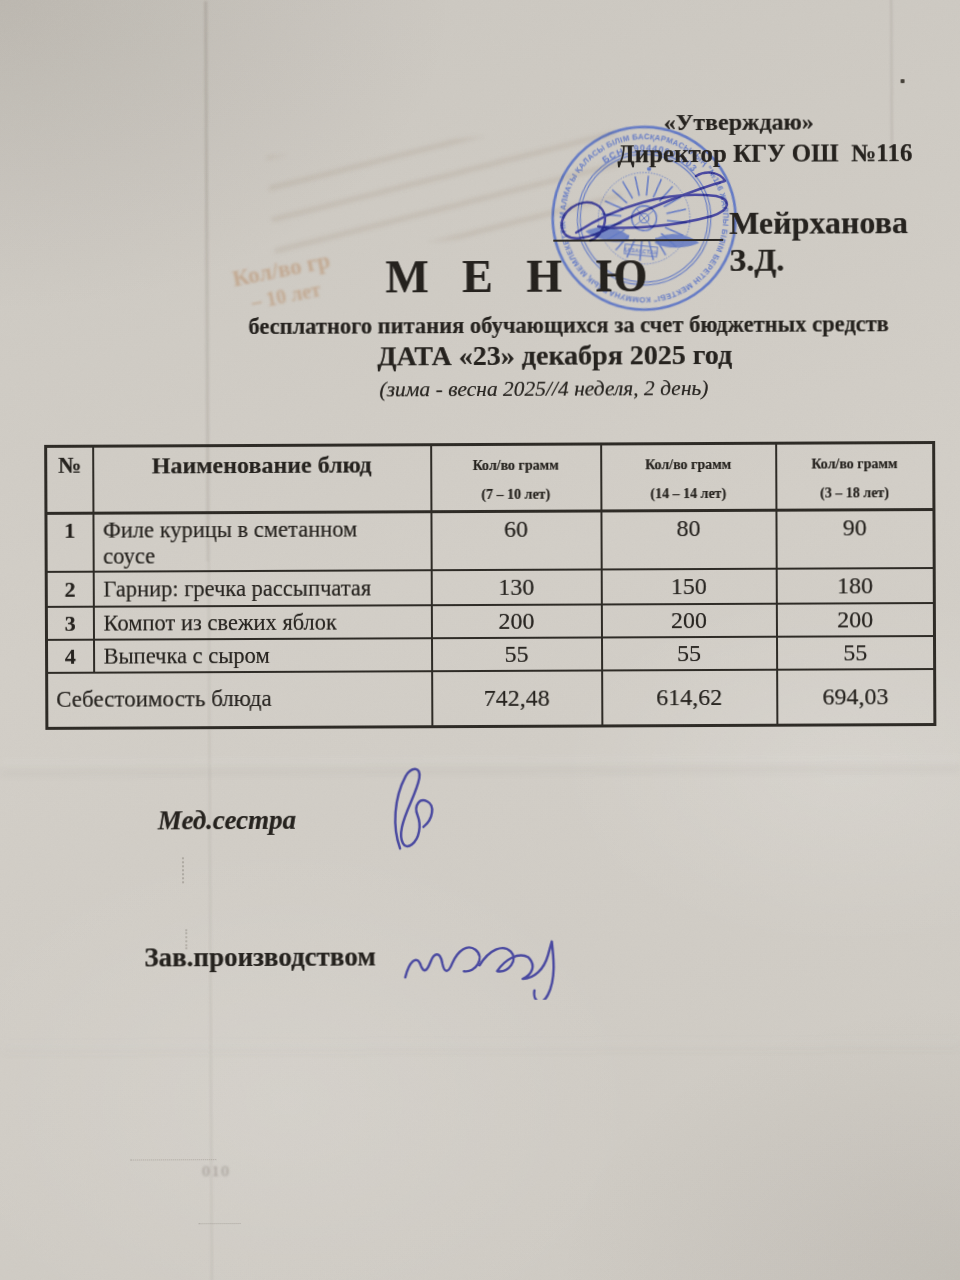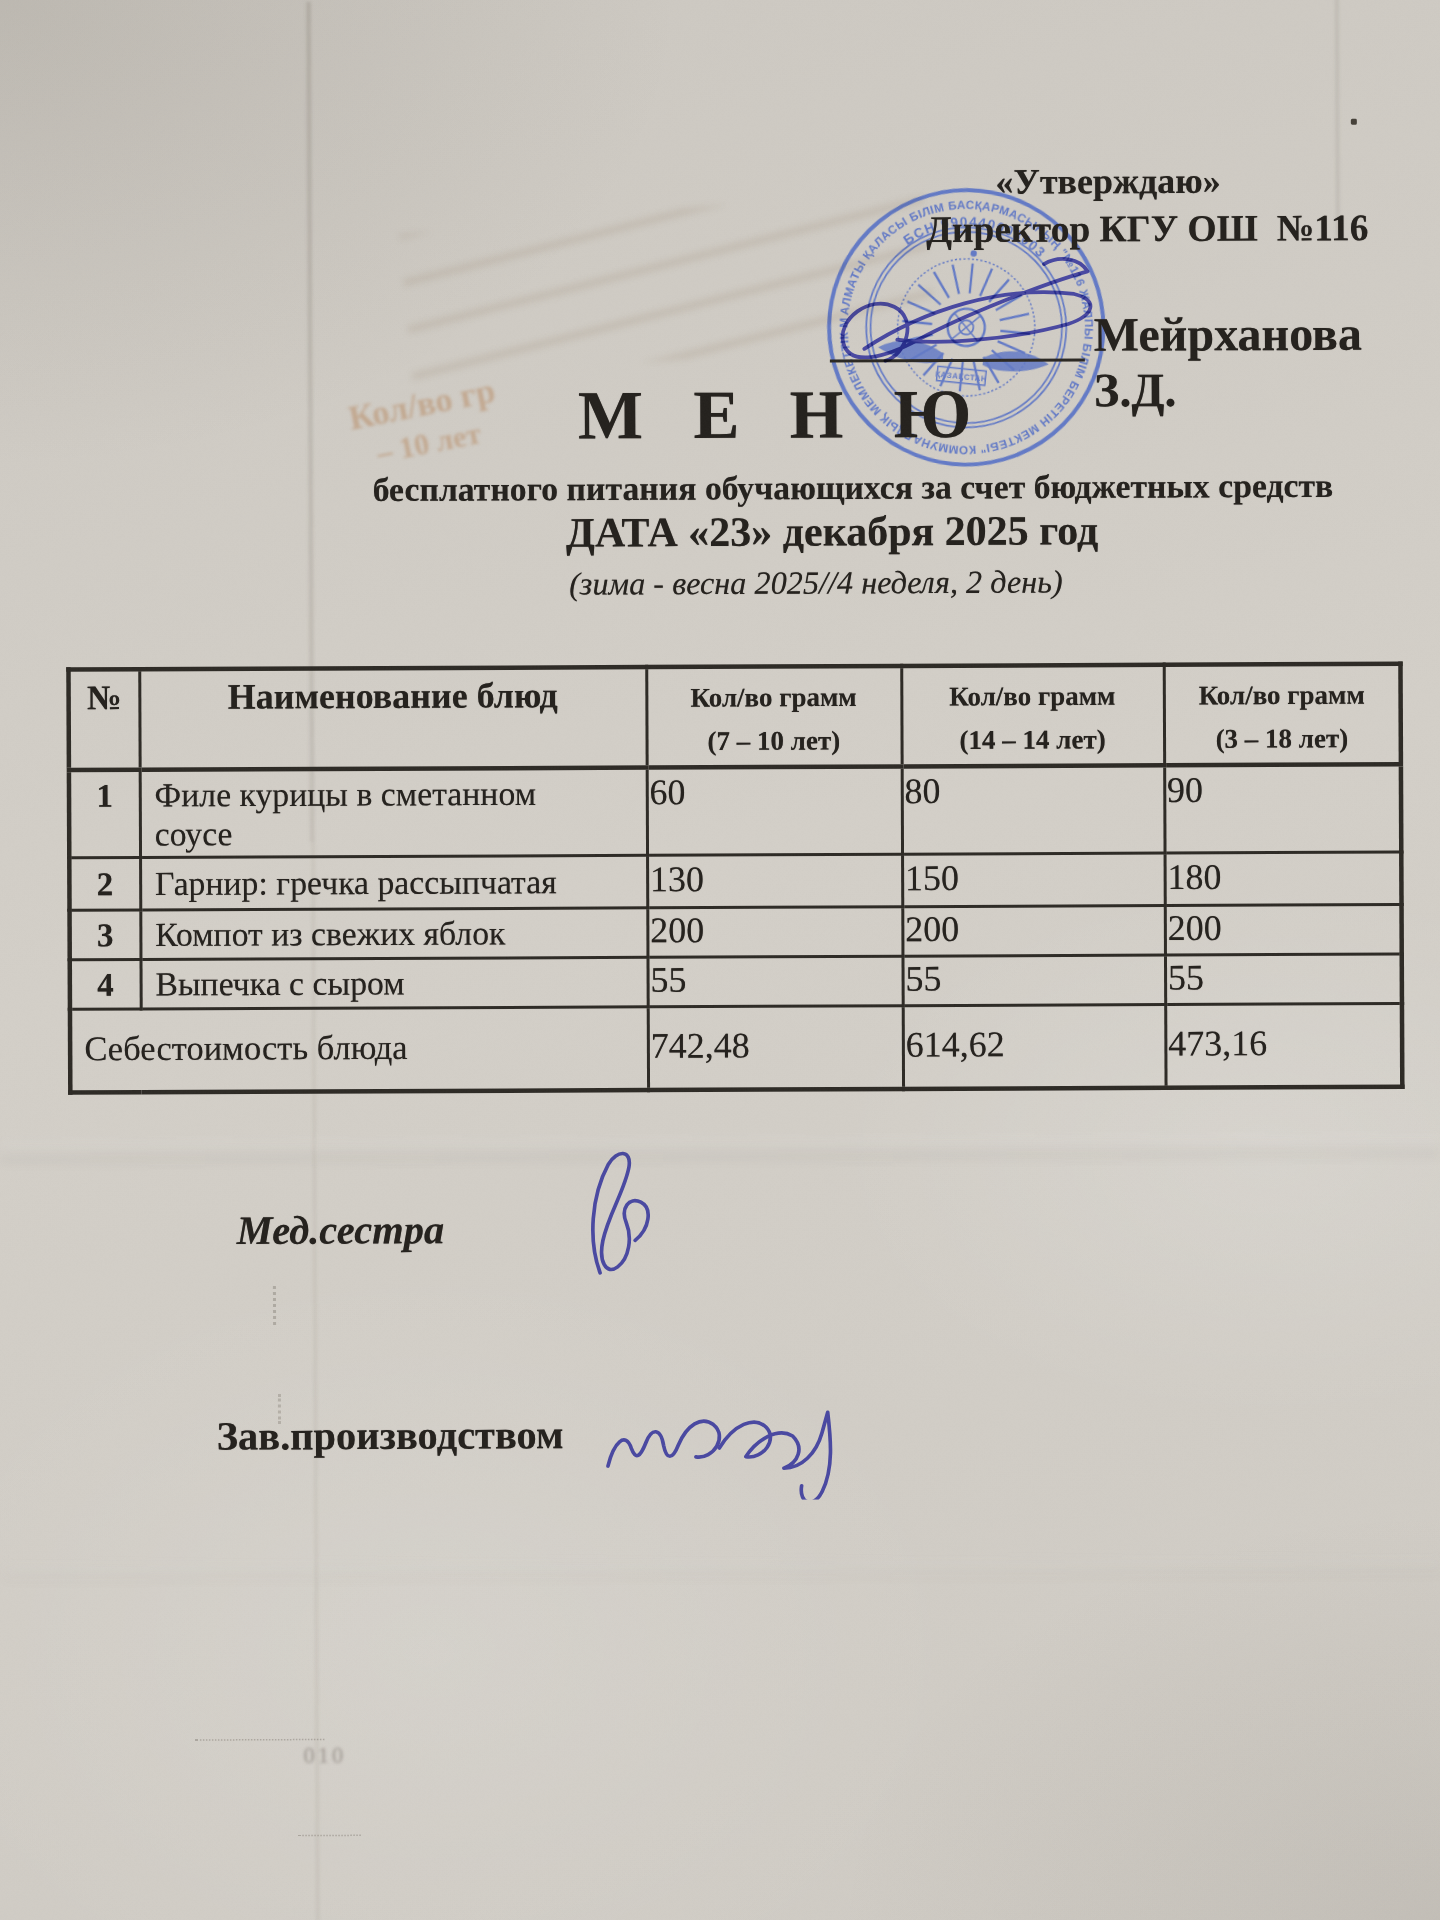--- a/index.html
+++ b/index.html
@@ -45,26 +45,26 @@
   .dateline{position:absolute;left:150px;top:340px;width:812px;text-align:center;font-size:28px;font-weight:bold;}
   .weekline{position:absolute;left:150px;top:377px;width:790px;text-align:center;font-size:21.5px;font-style:italic;}
   
   .menu-table{position:absolute;left:45px;top:443px;width:888px;border-collapse:collapse;table-layout:fixed;
               border:3px solid #2d2a25;}
   .menu-table th,.menu-table td{border:2.4px solid #2d2a25;overflow:hidden;}
   .menu-table thead th{vertical-align:top;padding-top:5px;font-weight:bold;border-bottom-width:3px;}
   .hrow{height:64px;}
   .th-num{font-size:23px;}
   .th-dish{font-size:24px;}
-  .th-col{font-size:18px;line-height:29px;}
+  .th-col{font-size:14px;line-height:29px;}
   .r1{height:54px;} .r2{height:35px;} .r3{height:33px;} .r4{height:33px;} .frow{height:55px;}
   td.num{font-size:22px;font-weight:bold;text-align:center;}
   td.dish{font-size:22.5px;padding-left:9px;}
   td.dish span{white-space:pre-line;}
-  td.val{font-size:24px;text-align:left;font-family:Liberation Serif, serif;}
+  td.val{font-size:24px;text-align:center;font-family:Liberation Serif, serif;}
   .r1 td{vertical-align:top;padding-top:3px;}
   td.flabel{font-size:23px;padding-left:8px;}
   .frow td{vertical-align:middle;}
   
   .role{position:absolute;font-size:27px;font-weight:bold;}
   .sname{position:absolute;font-size:27px;font-weight:bold;}
   .role-nurse{left:157px;top:804px;font-style:italic;}
   .name-nurse{left:640px;top:801px;}
   .role-chef{left:143px;top:941px;}
   .name-chef{left:655px;top:937px;}
@@ -227,21 +227,21 @@
           <td class="num">4</td>
           <td class="dish"><span>Выпечка с сыром</span></td>
           <td class="val">55</td>
           <td class="val">55</td>
           <td class="val">55</td>
         </tr>
         <tr class="frow">
           <td class="flabel" colspan="2">Себестоимость блюда</td>
           <td class="val">742,48</td>
           <td class="val">614,62</td>
-          <td class="val">473,16</td>
+          <td class="val">694,03</td>
         </tr>
       </tbody>
     </table>
 
     <div class="role role-nurse softtext">Мед.сестра</div>
     <svg class="pen pen-nurse" viewBox="0 0 90 110">
       <path d="M 38,92 C 30,70 32,40 44,18 C 50,8 60,8 58,20 C 55,36 44,52 40,70 C 37,84 42,94 50,88 C 58,82 60,68 56,58 C 52,48 58,40 66,44 C 74,48 72,62 62,70"></path>
     </svg>
 
     <div class="role role-chef softtext">Зав.производством</div>

